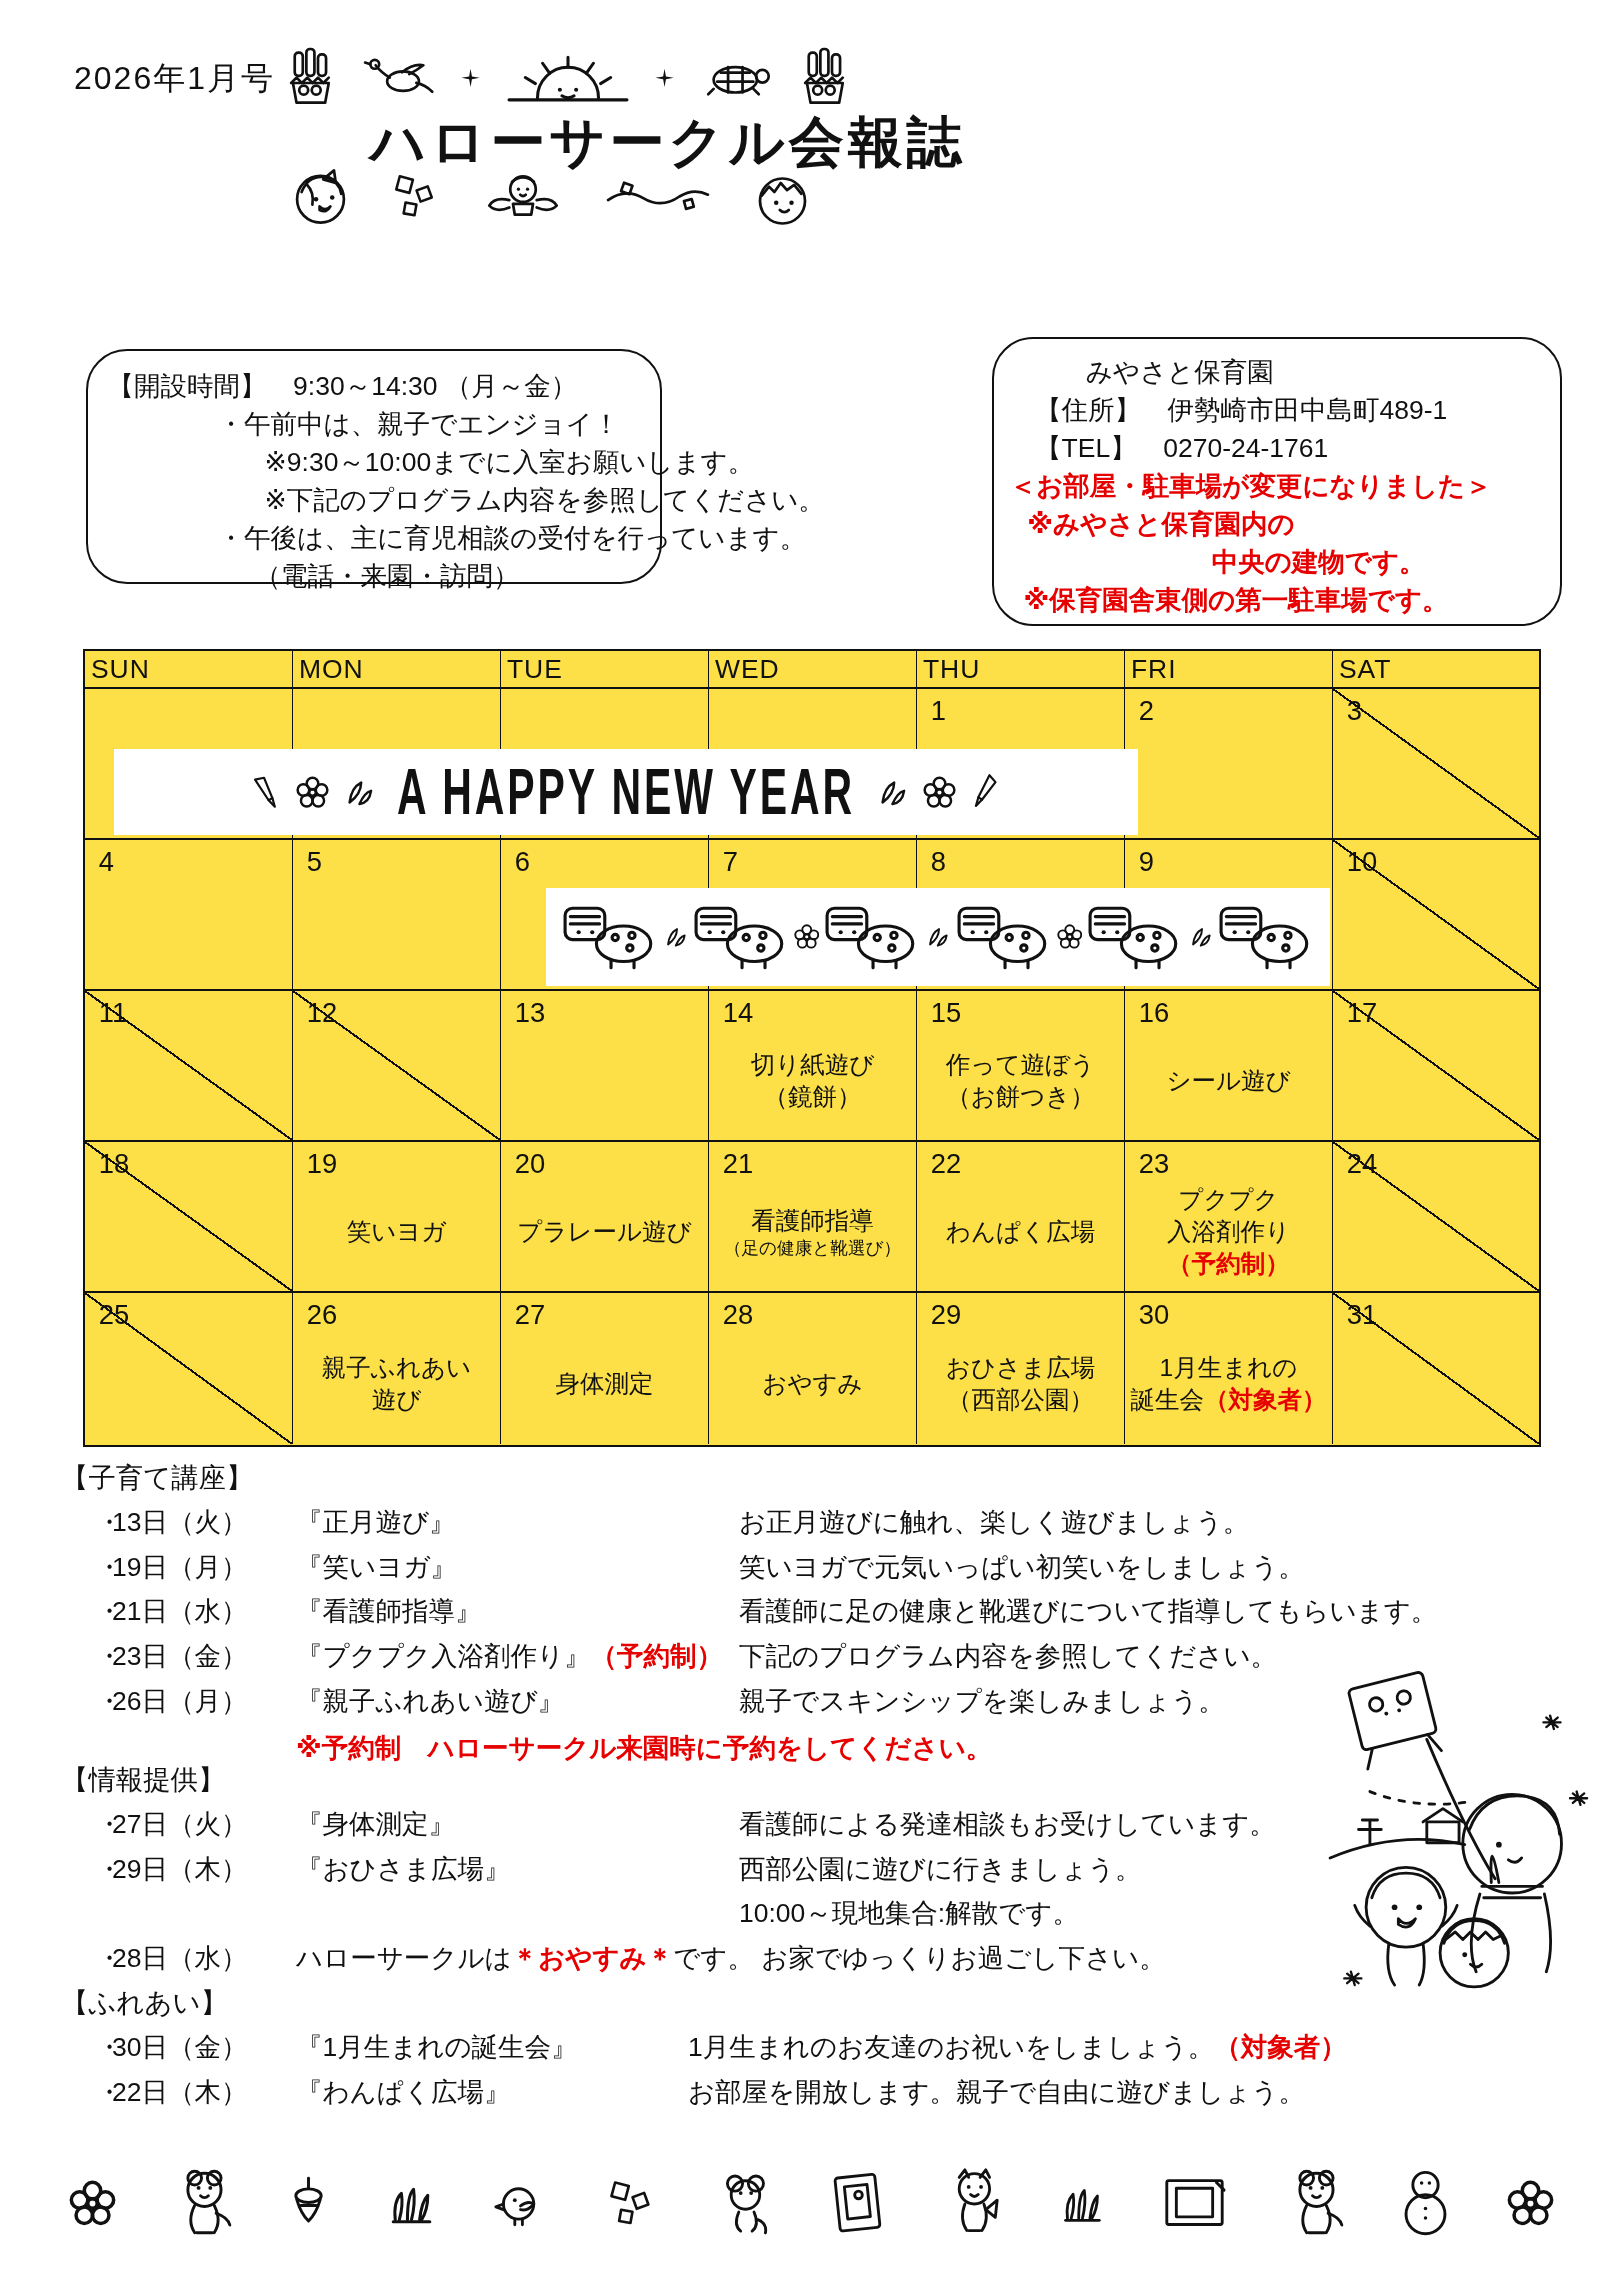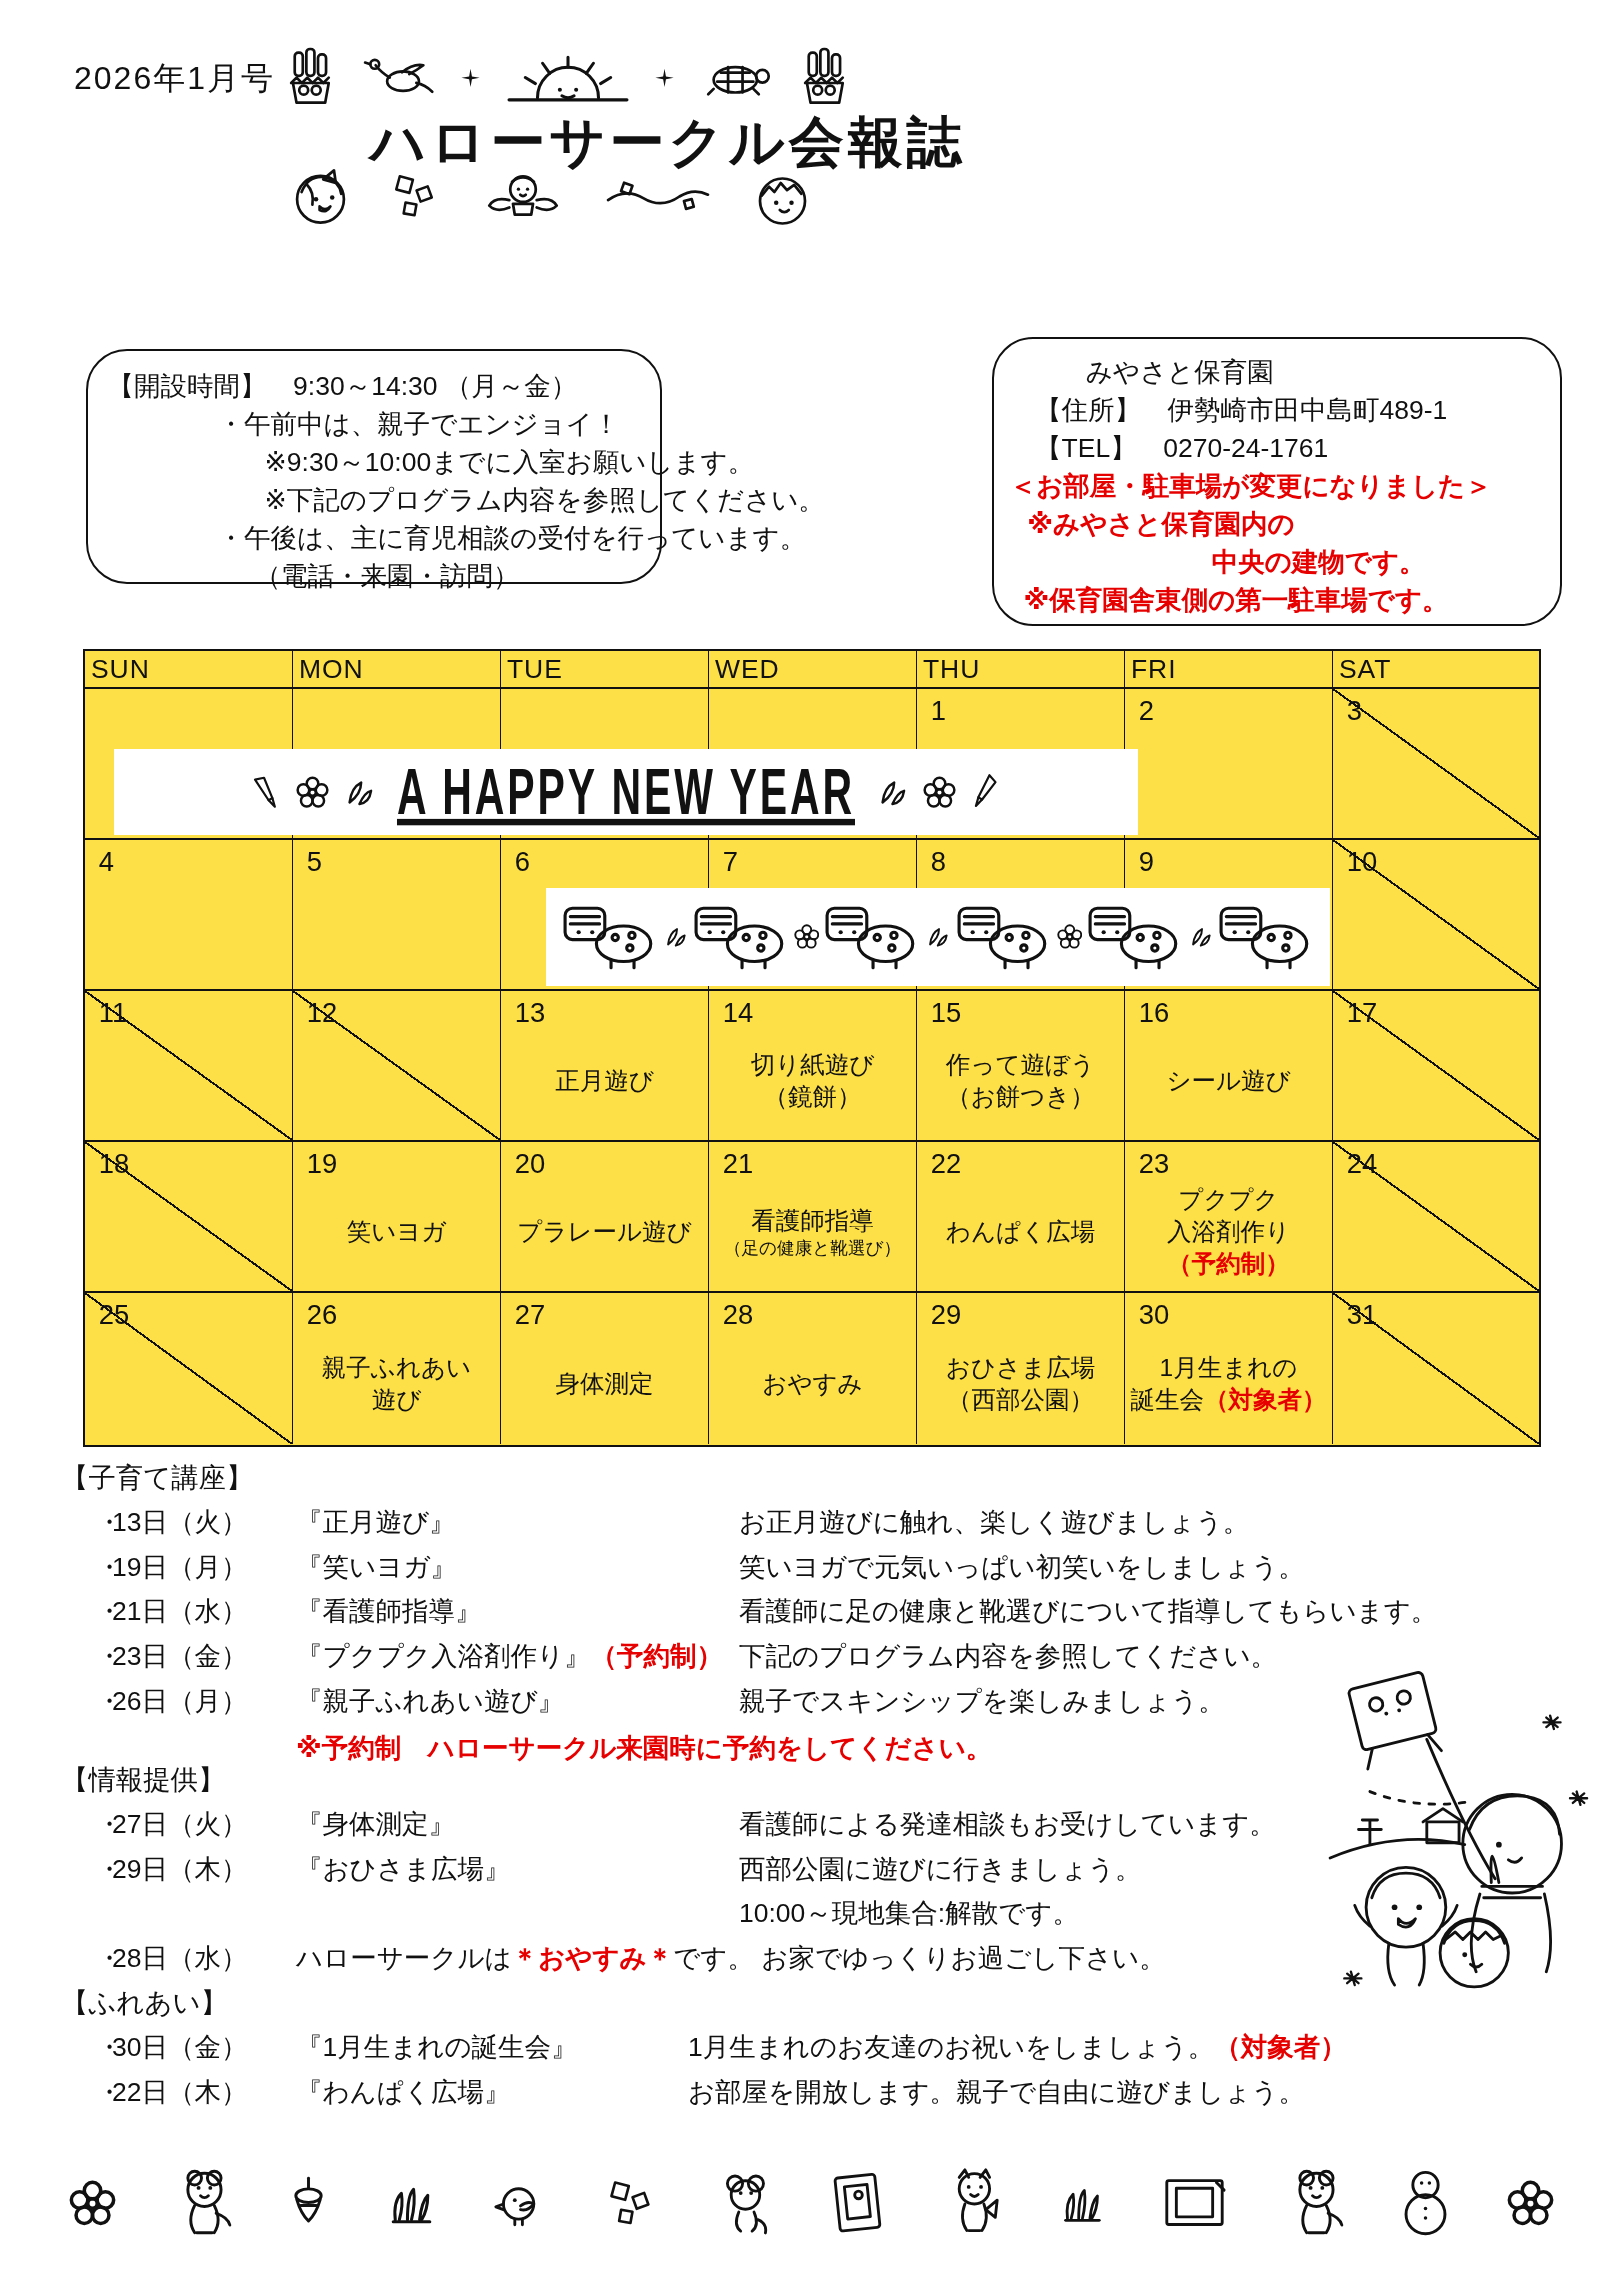--- a/index.html
+++ b/index.html
@@ -30,21 +30,21 @@
   .col7{border-right:none;}
   .row5{border-bottom:none;}
   .date{font-size:27.4px; padding:2px 0 0 13.7px; height:35px;}
   .ev{flex:1; display:flex; flex-direction:column; justify-content:center; align-items:center;
       text-align:center; font-size:24.5px; line-height:32px;}
   .ev .sub{font-size:17.6px; line-height:22.5px;}
   .closed::after{content:""; position:absolute; inset:0;
       background:linear-gradient(to top right, transparent calc(50% - 1px),
                  var(--ink) calc(50% - 1px), var(--ink) calc(50% + 1px), transparent calc(50% + 1px));}
   .banner{position:absolute; left:29px; top:98px; width:1024px; height:86px; background:#fff;
-      display:flex; align-items:center; justify-content:center; gap:13.7px;text-decoration:underline;}
+      display:flex; align-items:center; justify-content:center; gap:13.7px;}
   .banner-text{display:inline-block; font-size:41px; font-weight:bold; letter-spacing:2.9px;
       transform:scaleY(1.6); white-space:nowrap; padding:0 7.8px;}
   .lions{position:absolute; left:461px; top:237px; width:784px; height:98px; background:#fff;
       display:flex; align-items:center; justify-content:center; gap:5.9px;}
 
   
   .section{position:absolute; left:61px; font-size:26.5px;}
   .sec-h{font-size:27.4px; margin-bottom:9.8px;}
   .item{display:flex; margin-bottom:11.8px; line-height:33px;}
   .c-b{width:51px; padding-left:35px;}
@@ -386,23 +386,20 @@
       </div>
 
     <div class="cell closed">
         <span class="date">11</span>
       </div>
     <div class="cell closed">
         <span class="date">12</span>
       </div>
     <div class="cell">
       <span class="date">13</span>
-      <div class="ev">
-          <div>正月遊び</div>
-        </div>
     </div>
     <div class="cell">
       <span class="date">14</span>
       <div class="ev">
           <div>切り紙遊び</div>
           <div>（鏡餅）</div>
         </div>
     </div>
     <div class="cell">
       <span class="date">15</span>

